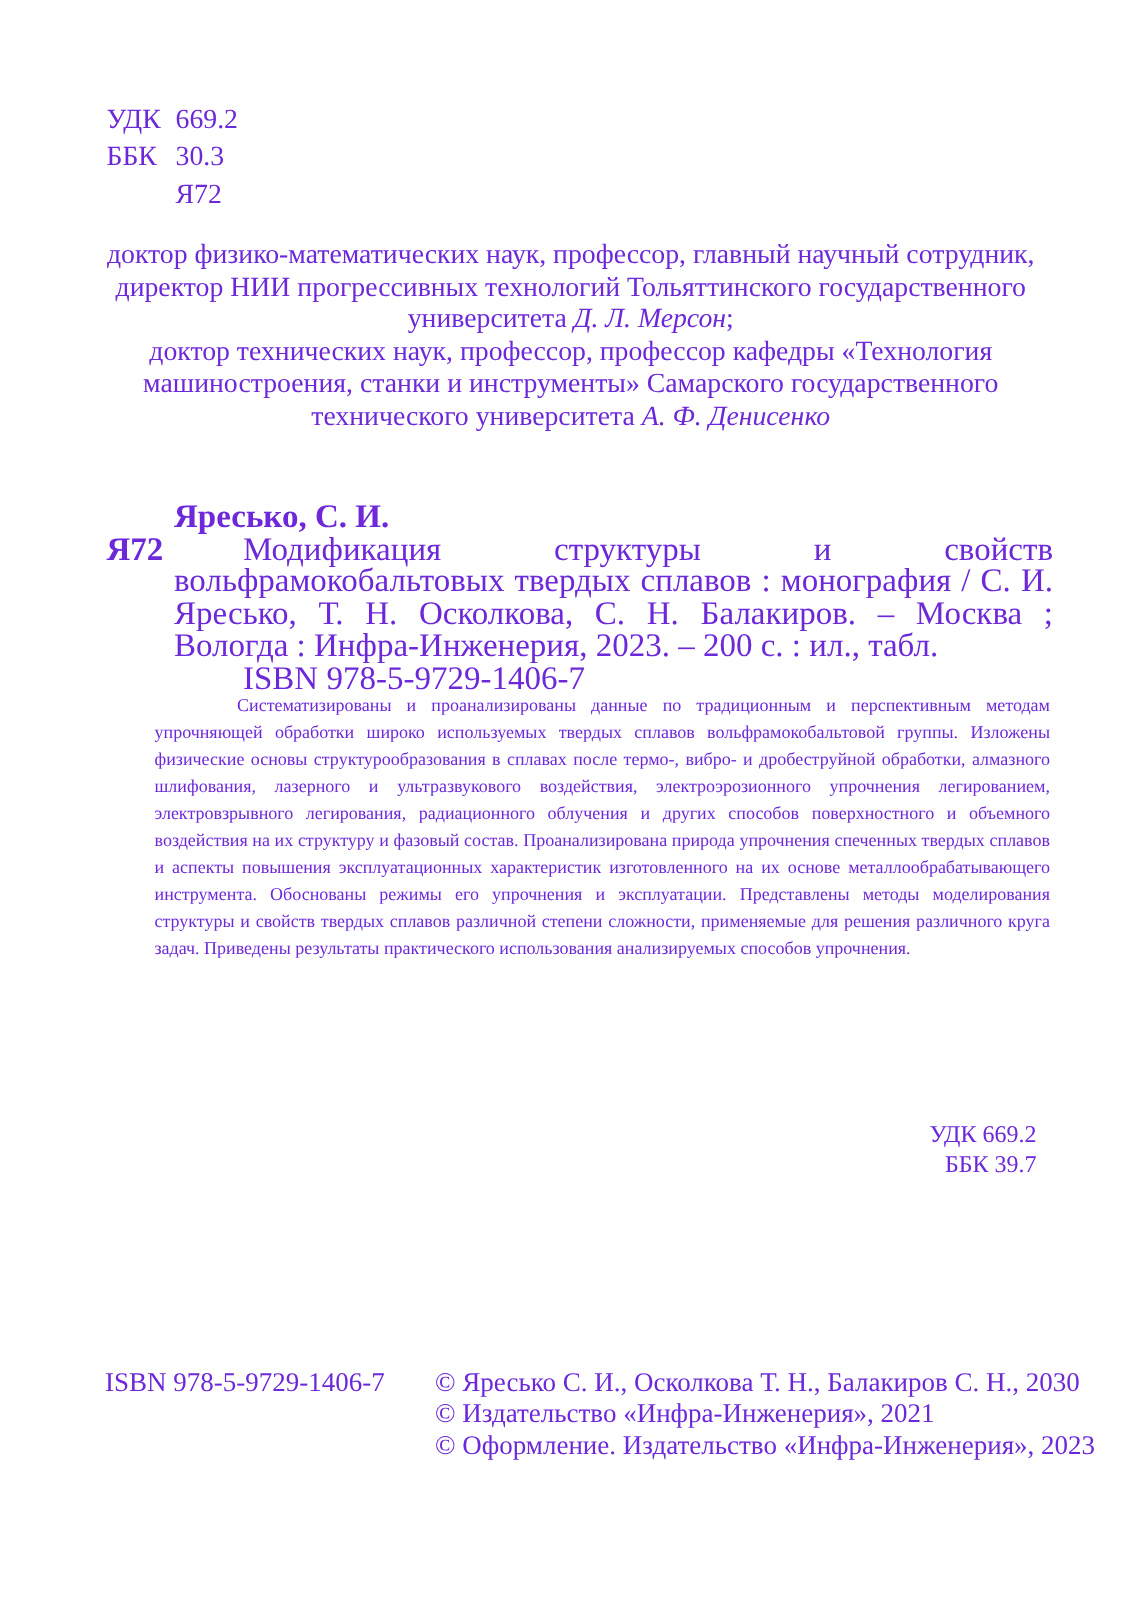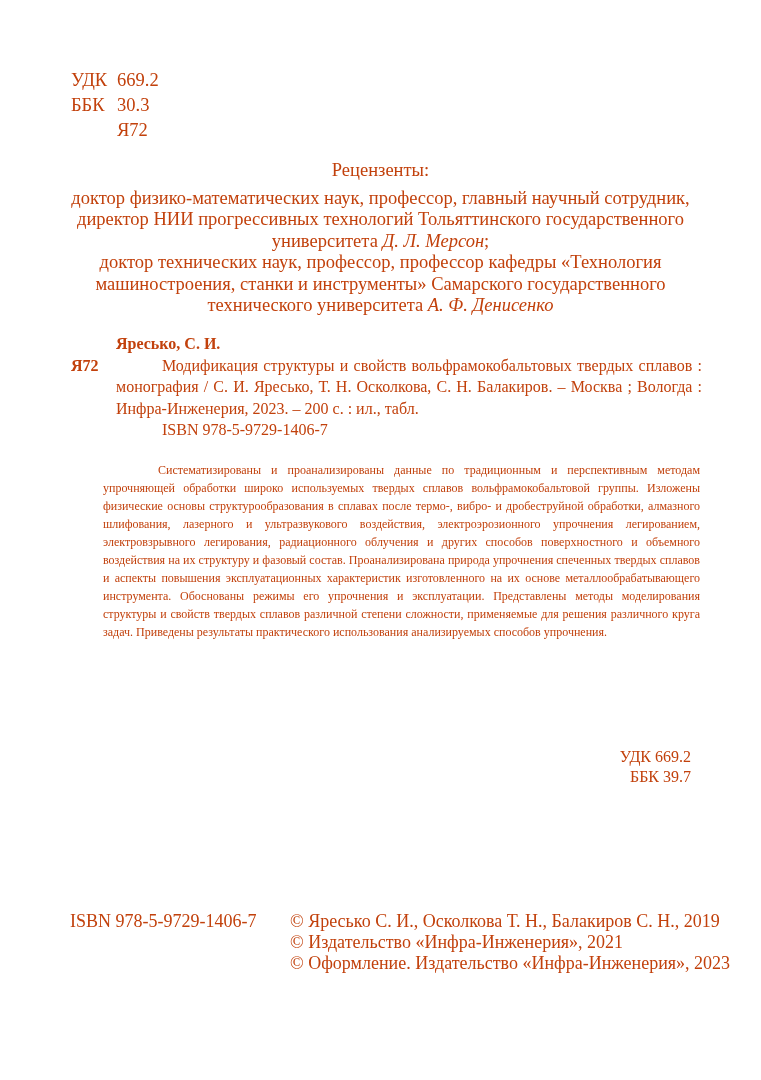--- a/index.html
+++ b/index.html
@@ -7,21 +7,21 @@
     padding: 0;
     background: #ffffff;
   }
   .page {
     position: relative;
     width: 761px;
     height: 1080px;
     background: #ffffff;
     overflow: hidden;
     font-family: "Liberation Serif", "DejaVu Serif", serif;
-    color: #c2410c;
+    color: #6d28d9;
     -webkit-font-smoothing: antialiased;
   }
 
   
   .top-codes {
     position: absolute;
     top: 68px;
     left: 71px;
     font-size: 18.5px;
     line-height: 25px;
@@ -45,21 +45,21 @@
     margin: 0 auto;
   }
   .rev-name { font-style: italic; }
 
   
   .bib {
     position: absolute;
     top: 333px;
     left: 116px;
     width: 586px;
-    font-size: 16px;
+    font-size: 22px;
     line-height: 21.5px;
   }
   .bib-author { font-weight: bold; }
   .bib-code {
     position: absolute;
     left: -45px;
     top: 21.5px;
     font-weight: bold;
   }
   .bib-desc {
@@ -118,21 +118,20 @@
       <span class="code-label">ББК</span>
       <span class="code-value">30.3</span>
     </div>
     <div class="code-row">
       <span class="code-label"></span>
       <span class="code-value">Я72</span>
     </div>
   </div>
 
   <div class="reviewers">
-    <p class="reviewers-heading">Рецензенты:</p>
     <p class="reviewer">
       <span>доктор физико-математических наук, профессор, главный научный сотрудник, директор НИИ прогрессивных технологий Тольяттинского государственного университета</span>
       <span class="rev-name">Д. Л. Мерсон</span><span>;</span>
     </p>
     <p class="reviewer">
       <span>доктор технических наук, профессор, профессор кафедры «Технология машиностроения, станки и инструменты» Самарского государственного технического университета</span>
       <span class="rev-name">А. Ф. Денисенко</span><span></span>
     </p>
   </div>
 
@@ -148,19 +147,19 @@
   </div>
 
   <div class="bottom-codes">
     <div>УДК 669.2</div>
     <div>ББК 39.7</div>
   </div>
 
   <div class="footer">
     <div class="footer-isbn">ISBN 978-5-9729-1406-7</div>
     <div class="footer-copyrights">
-      <div class="copyright-line">© Яресько С. И., Осколкова Т. Н., Балакиров С. Н., 2019</div>
+      <div class="copyright-line">© Яресько С. И., Осколкова Т. Н., Балакиров С. Н., 2030</div>
       <div class="copyright-line">© Издательство «Инфра-Инженерия», 2021</div>
       <div class="copyright-line">© Оформление. Издательство «Инфра-Инженерия», 2023</div>
     </div>
   </div>
 
 </div>
 
 </body></html>

